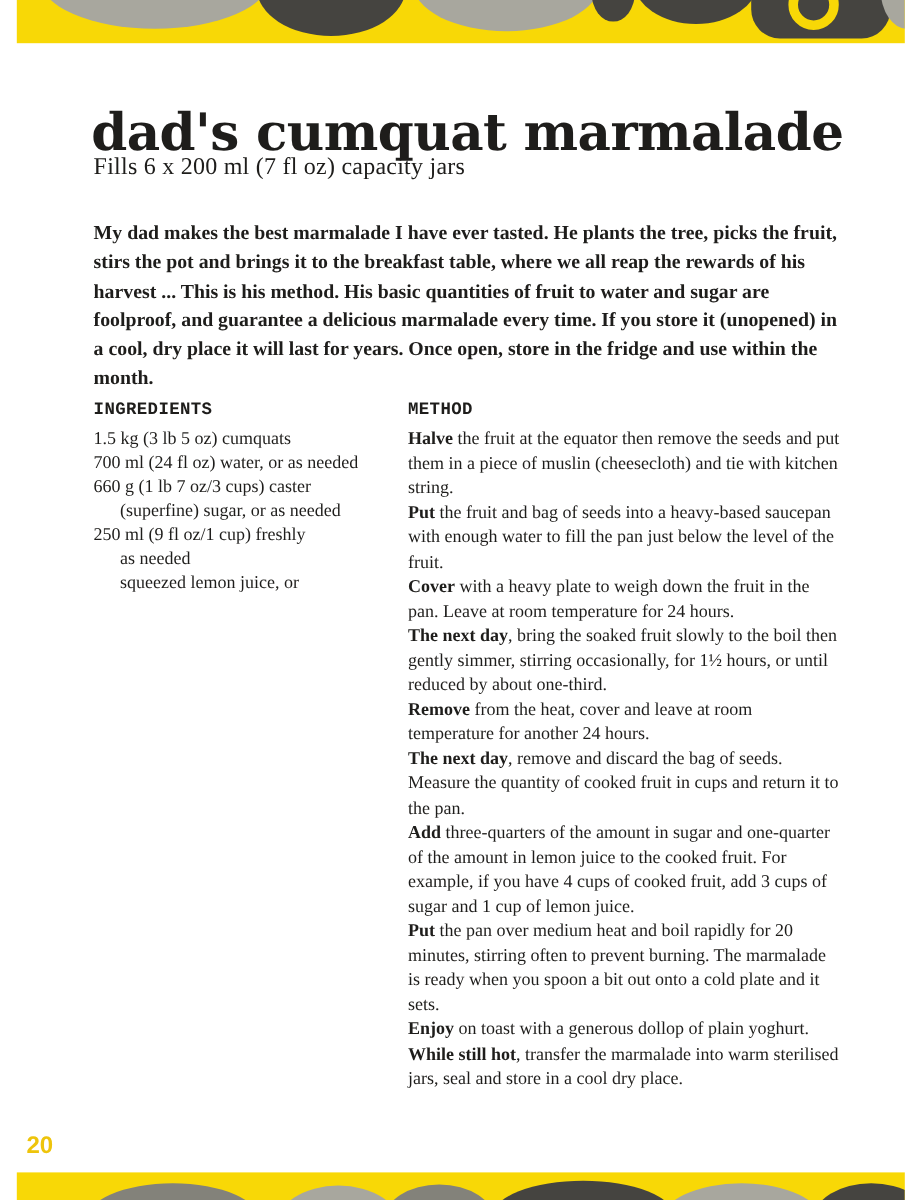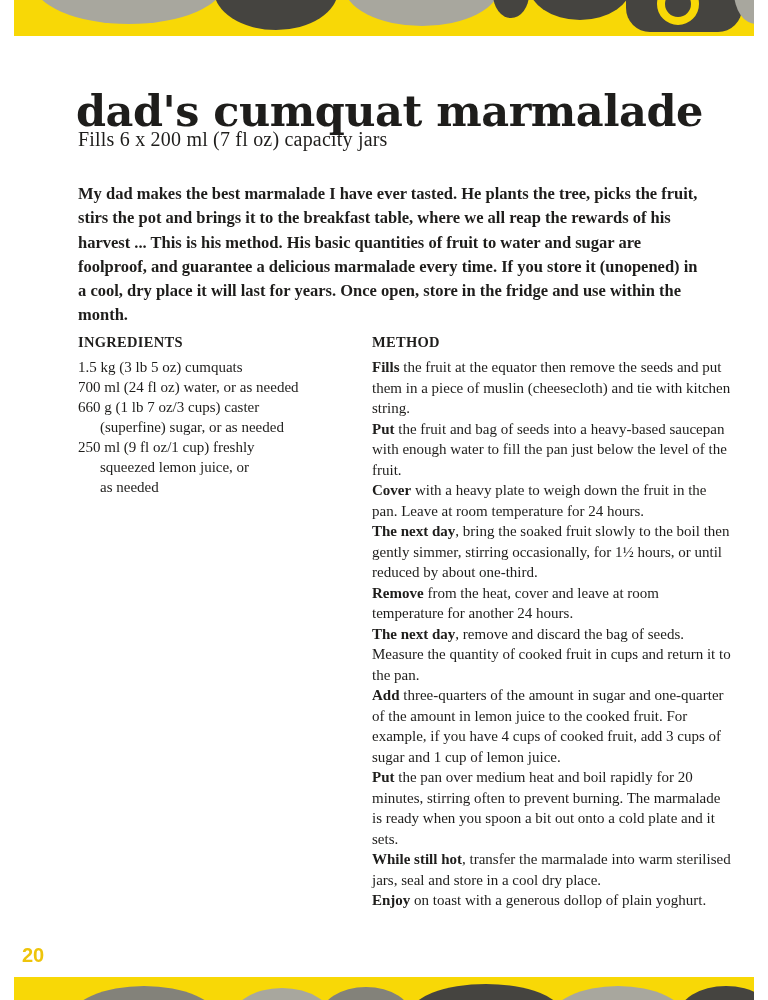--- a/index.html
+++ b/index.html
@@ -38,32 +38,32 @@
     position:absolute; left:78px; top:128px;
     font-size:20px; letter-spacing:0.2px;
   }
   .intro {
     position:absolute; left:78px; top:170px; width:624px;
     font-weight:bold; font-size:16.5px; line-height:1.47;margin-top:12px;
   }
 
   
   .col-head {
-    font-family:Liberation Serif, serif;
+    font-family:Liberation Mono, monospace;
     font-weight:bold; font-size:14.5px; letter-spacing:0.3px;
     margin:0 0 6px 0;
   }
   .ingredients {
     position:absolute; left:78px; top:334px; width:252px;
   }
   .ing { margin:0; font-size:15px; line-height:20px; }
   .ing.indent { padding-left:22px; }
 
   .method {
-    position:absolute; left:340px; top:334px; width:362px;margin-left:32px;
+    position:absolute; left:340px; top:334px; width:362px;
   }
   .step { margin:0; font-size:15px; line-height:20.5px; }
   .step .lead { font-weight:bold; }
 
   
   .page-number {
     position:absolute; left:22px; top:944px;
     font-family:Liberation Sans, sans-serif;
     font-weight:bold; font-size:20px;
     color:var(--gold, #f0c90c);
@@ -97,36 +97,36 @@
 
   <p class="intro">My dad makes the best marmalade I have ever tasted. He plants the tree, picks the fruit, stirs the pot and brings it to the breakfast table, where we all reap the rewards of his harvest ... This is his method. His basic quantities of fruit to water and sugar are foolproof, and guarantee a delicious marmalade every time. If you store it (unopened) in a cool, dry place it will last for years. Once open, store in the fridge and use within the month.</p>
 
   <div class="ingredients">
     <h2 class="col-head">INGREDIENTS</h2>
     <p class="ing">1.5 kg (3 lb 5 oz) cumquats</p>
     <p class="ing">700 ml (24 fl oz) water, or as needed</p>
     <p class="ing">660 g (1 lb 7 oz/3 cups) caster</p>
     <p class="ing indent">(superfine) sugar, or as needed</p>
     <p class="ing">250 ml (9 fl oz/1 cup) freshly</p>
+    <p class="ing indent">as needed</p>
     <p class="ing indent">squeezed lemon juice, or</p>
-    <p class="ing indent">as needed</p>
   </div>
 
   <div class="method">
     <h2 class="col-head">METHOD</h2>
-    <p class="step"><span class="lead">Fills</span><span> the fruit at the equator then remove the seeds and put them in a piece of muslin (cheesecloth) and tie with kitchen string.</span></p>
+    <p class="step"><span class="lead">Halve</span><span> the fruit at the equator then remove the seeds and put them in a piece of muslin (cheesecloth) and tie with kitchen string.</span></p>
     <p class="step"><span class="lead">Put</span><span> the fruit and bag of seeds into a heavy-based saucepan with enough water to fill the pan just below the level of the fruit.</span></p>
     <p class="step"><span class="lead">Cover</span><span> with a heavy plate to weigh down the fruit in the pan. Leave at room temperature for 24 hours.</span></p>
     <p class="step"><span class="lead">The next day</span><span>, bring the soaked fruit slowly to the boil then gently simmer, stirring occasionally, for 1½ hours, or until reduced by about one-third.</span></p>
     <p class="step"><span class="lead">Remove</span><span> from the heat, cover and leave at room temperature for another 24 hours.</span></p>
     <p class="step"><span class="lead">The next day</span><span>, remove and discard the bag of seeds. Measure the quantity of cooked fruit in cups and return it to the pan.</span></p>
     <p class="step"><span class="lead">Add</span><span> three-quarters of the amount in sugar and one-quarter of the amount in lemon juice to the cooked fruit. For example, if you have 4 cups of cooked fruit, add 3 cups of sugar and 1 cup of lemon juice.</span></p>
     <p class="step"><span class="lead">Put</span><span> the pan over medium heat and boil rapidly for 20 minutes, stirring often to prevent burning. The marmalade is ready when you spoon a bit out onto a cold plate and it sets.</span></p>
+    <p class="step"><span class="lead">Enjoy</span><span> on toast with a generous dollop of plain yoghurt.</span></p>
     <p class="step"><span class="lead">While still hot</span><span>, transfer the marmalade into warm sterilised jars, seal and store in a cool dry place.</span></p>
-    <p class="step"><span class="lead">Enjoy</span><span> on toast with a generous dollop of plain yoghurt.</span></p>
   </div>
 
   <div class="page-number">20</div>
   <div class="section-label">eat in</div>
 
   <div class="band bottom">
     <svg width="740" height="23" viewBox="0 0 740 23">
       <ellipse class="fill-mid" cx="130" cy="42" rx="74" ry="33"></ellipse>
       <ellipse class="fill-gray" cx="268" cy="45" rx="52" ry="34"></ellipse>
       <ellipse class="fill-mid" cx="352" cy="40" rx="46" ry="30"></ellipse>

